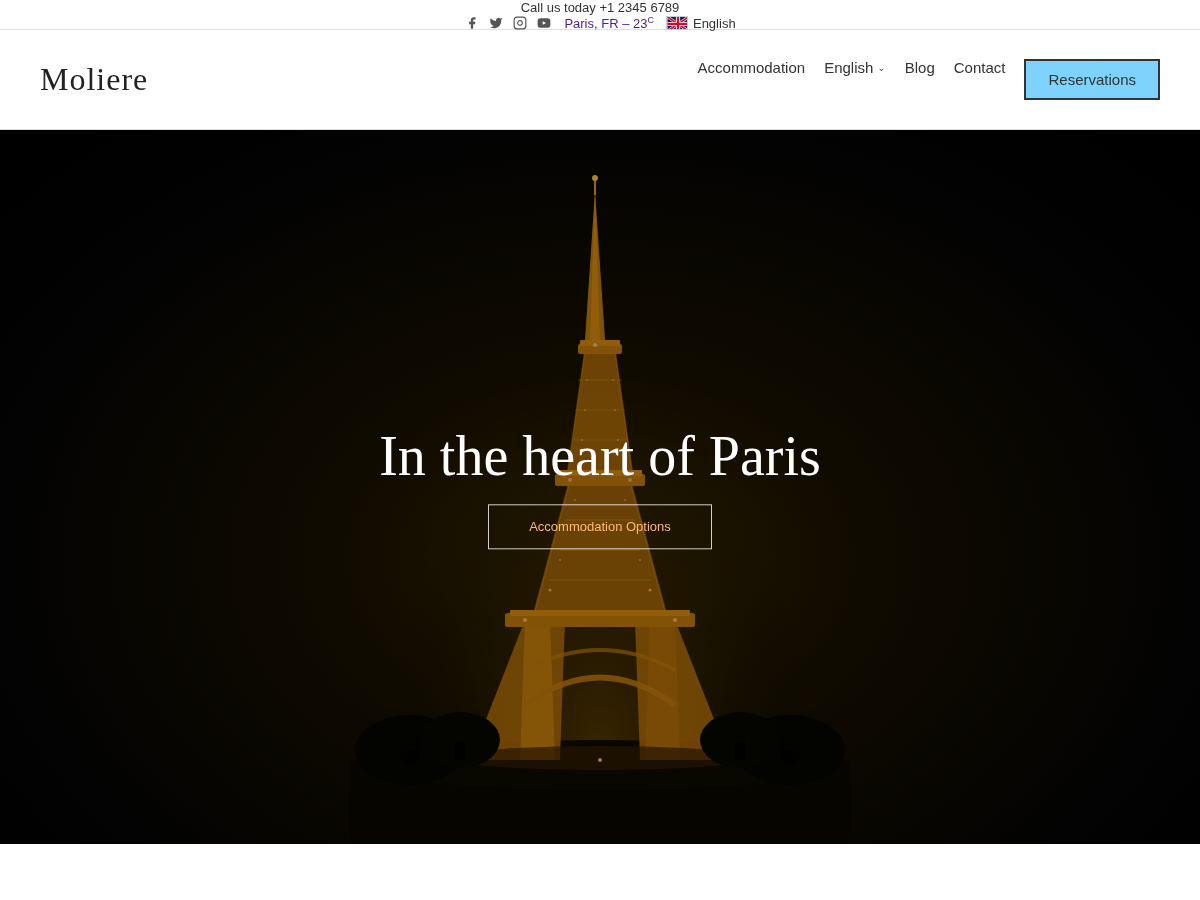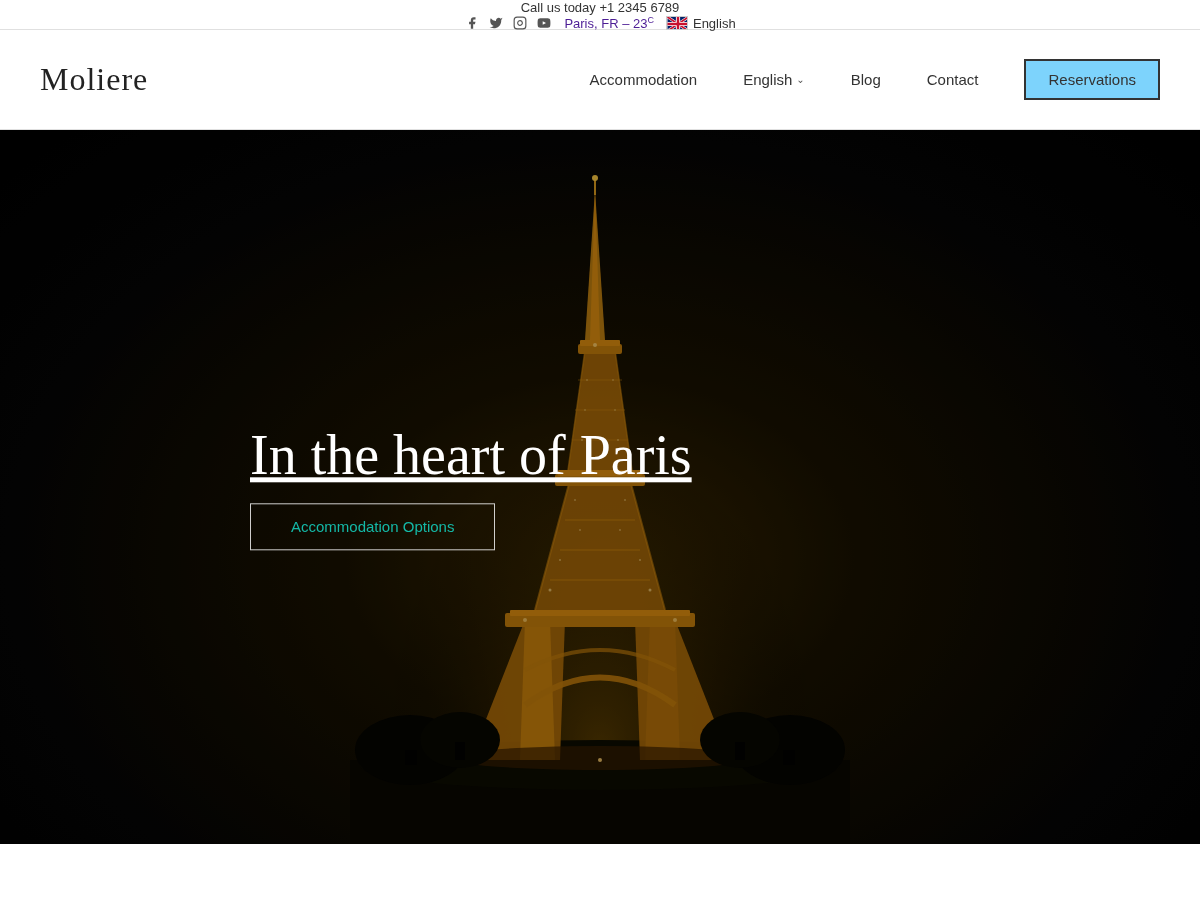--- a/index.html
+++ b/index.html
@@ -62,22 +62,22 @@
     }
     .logo {
       font-size: 32px;
       font-family: Georgia, serif;
       color: #222;
       letter-spacing: 1px;
       text-decoration: none;
     }
     .nav {
       display: flex;
-      align-items: center;
-      gap: 46px;
+      align-items: flex-start;
+      gap: 19px;
       margin-left: 40px;
     }
     .nav-link {
       font-size: 15px;
       font-family: Arial, sans-serif;
       color: #333;
       text-decoration: none;
       cursor: pointer;
     }
     .nav-link-dropdown {
@@ -129,23 +129,23 @@
       position: absolute;
       top: 0; left: 0; right: 0; bottom: 0;
       background: rgba(0,0,0,0.35);
     }
 
     .hero-content {
       position: absolute;
       top: 50%;
       left: 50%;
       transform: translate(-50%, -50%);
+      text-align: center;
       color: #fff;
       width: 700px;
-      text-decoration: underline;
     }
 
     .hero-title {
       font-size: 56px;
       font-family: Georgia, serif;
       font-weight: normal;
       color: #fff;
       margin-bottom: 16px;
       line-height: 1.15;
     }
@@ -155,22 +155,22 @@
       font-family: Arial, sans-serif;
       color: rgba(255,255,255,0.85);
       margin-bottom: 32px;
       font-weight: normal;
     }
 
     .hero-cta {
       display: inline-block;
       border: 1.5px solid rgba(255,255,255,0.8);
       padding: 14px 40px;
-      color: #14b8a6;
-      font-size: 15px;
+      color: #fdba74;
+      font-size: 13px;
       font-family: Arial, sans-serif;
       cursor: pointer;
       background: transparent;
       text-decoration: none;
     }
   </style>
 </head>
 <body>
 
 <div class="top-bar">

